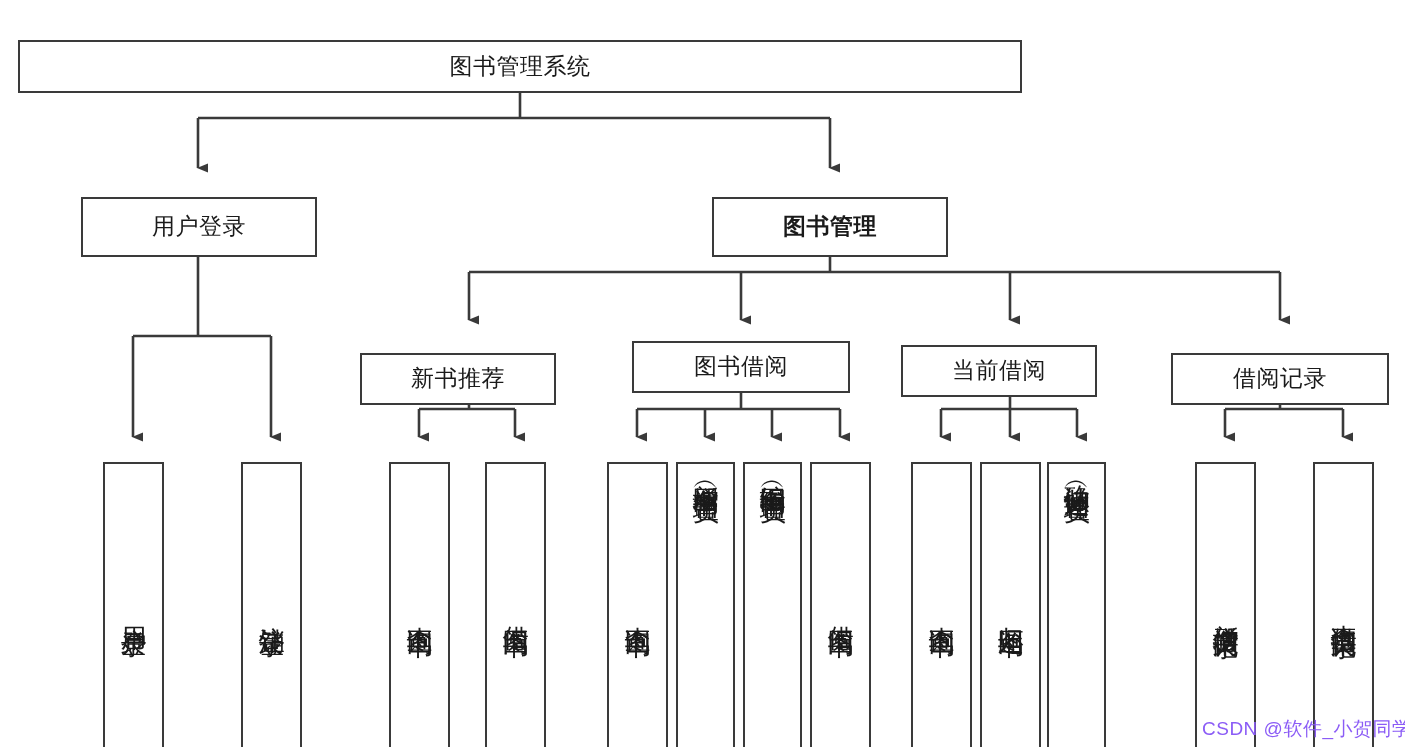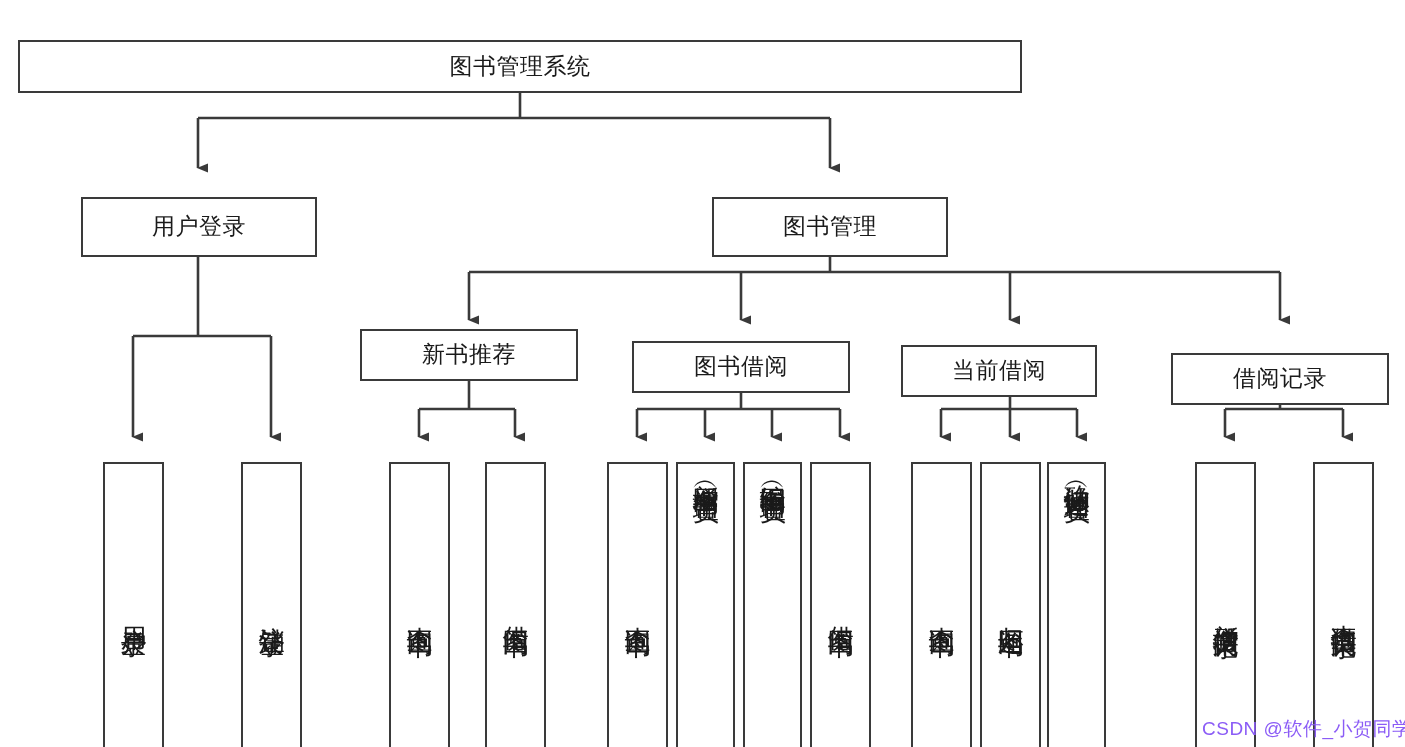--- a/index.html
+++ b/index.html
@@ -125,25 +125,25 @@
     </g>
   </svg>
 
   <div class="node horiz" style="left:18px; top:15px; width:1004px; height:53px;">
     <span class="label">图书管理系统</span>
   </div>
 
   <div class="node horiz" style="left:81px; top:172px; width:236px; height:60px;">
     <span class="label">用户登录</span>
   </div>
-  <div class="node horiz" style="left:712px; top:172px; width:236px; height:60px;">
+  <div class="node horiz" style="left:712px; top:172px; width:236px; height:60px;font-weight:bold;">
     <span class="label">图书管理</span>
   </div>
 
-  <div class="node horiz" style="left:360px; top:304px; width:218px; height:52px;">
+  <div class="node horiz" style="left:360px; top:328px; width:196px; height:52px;">
     <span class="label">新书推荐</span>
   </div>
   <div class="node horiz" style="left:632px; top:316px; width:218px; height:52px;">
     <span class="label">图书借阅</span>
   </div>
   <div class="node horiz" style="left:901px; top:320px; width:196px; height:52px;">
     <span class="label">当前借阅</span>
   </div>
   <div class="node horiz" style="left:1171px; top:328px; width:218px; height:52px;">
     <span class="label">借阅记录</span>

